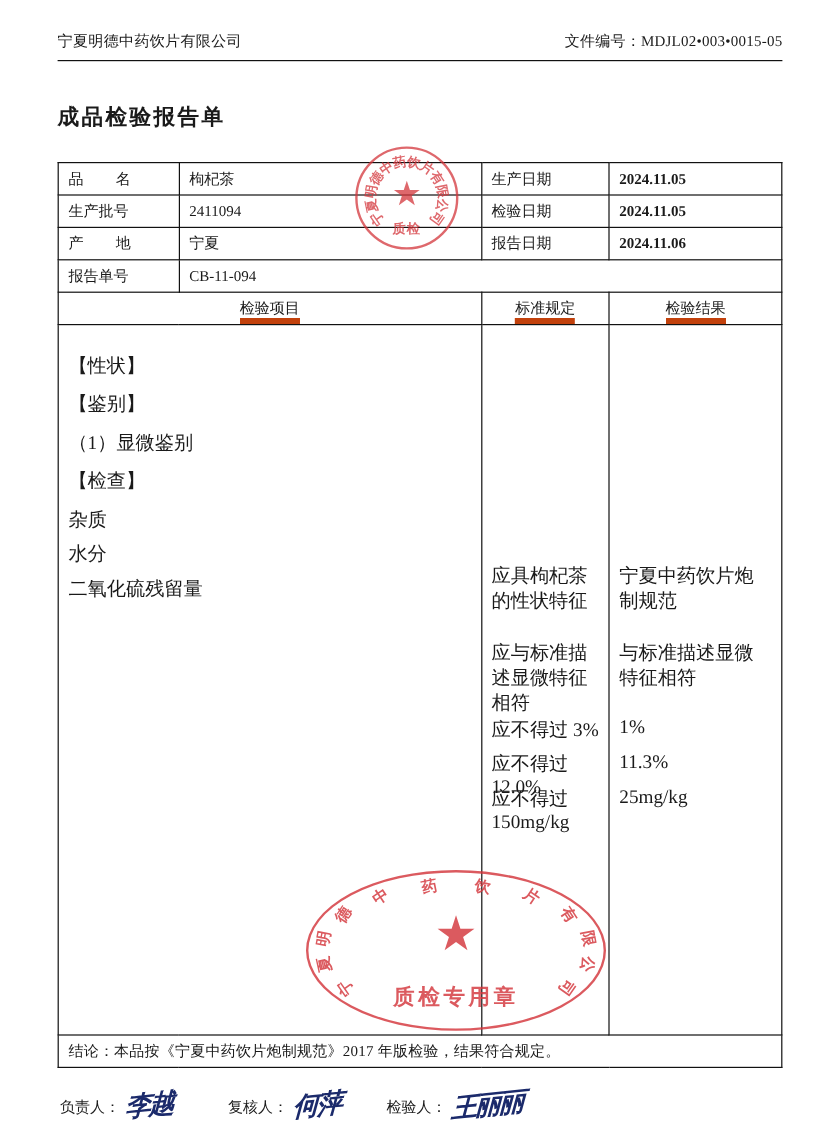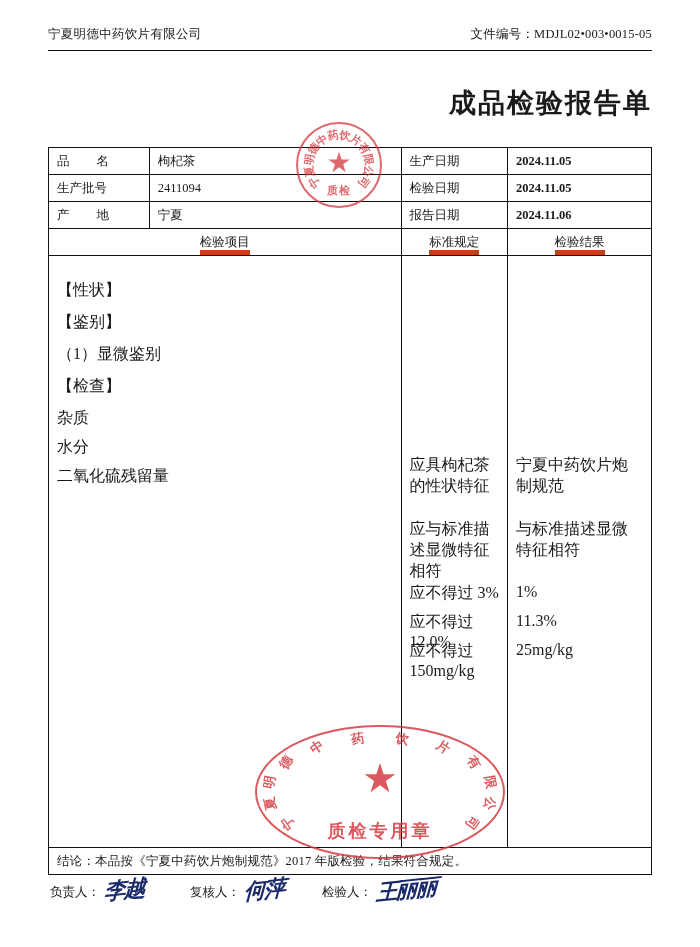--- a/index.html
+++ b/index.html
@@ -29,22 +29,22 @@
     align-items: baseline;
     font-size: 12.5px;
     padding-bottom: 7px;
     border-bottom: 1px solid #111;
   }
   .hdr-left { letter-spacing: .3px; }
   .hdr-right { letter-spacing: .2px; }
 
   
   .title {
-    text-align: right;
-    font-size: 27px;
+    text-align: left;
+    font-size: 18px;
     font-weight: bold;
     letter-spacing: 2px;
     margin: 34px 0 26px 0;
   }
 
   
   table.main {
     width: 100%;
     border-collapse: collapse;
     table-layout: fixed;
@@ -96,21 +96,21 @@
     height: 32px;
     font-size: 13px;
     letter-spacing: .2px;
   }
 
   
   .signs {
     display: flex;
     align-items: flex-end;
     font-size: 12.5px;
-    margin-top: 4px;
+    margin-top: 20px;
     padding-left: 2px;
   }
   .sign-group {
     display: flex;
     align-items: flex-end;
   }
   .sign-label { white-space: nowrap; }
   .sign-ink {
     font-family: "Liberation Serif", serif;
     font-style: italic;
@@ -214,20 +214,24 @@
       <tr>
         <td class="lbl">
           <span class="labelspread">
               <span>产</span>
               <span>地</span>
             </span>
         </td>
         <td class="val">宁夏</td>
         <td class="lbl2">报告日期</td>
         <td class="val2">2024.11.06</td>
+      </tr>
+      <tr>
+        <td class="lbl">报告单号</td>
+        <td colspan="3">CB-11-094</td>
       </tr>
 
       <tr>
         <td class="colhead" colspan="2">
           <span>检验项目</span>
         </td>
         <td class="colhead">
           <span>标准规定</span>
         </td>
         <td class="colhead">

